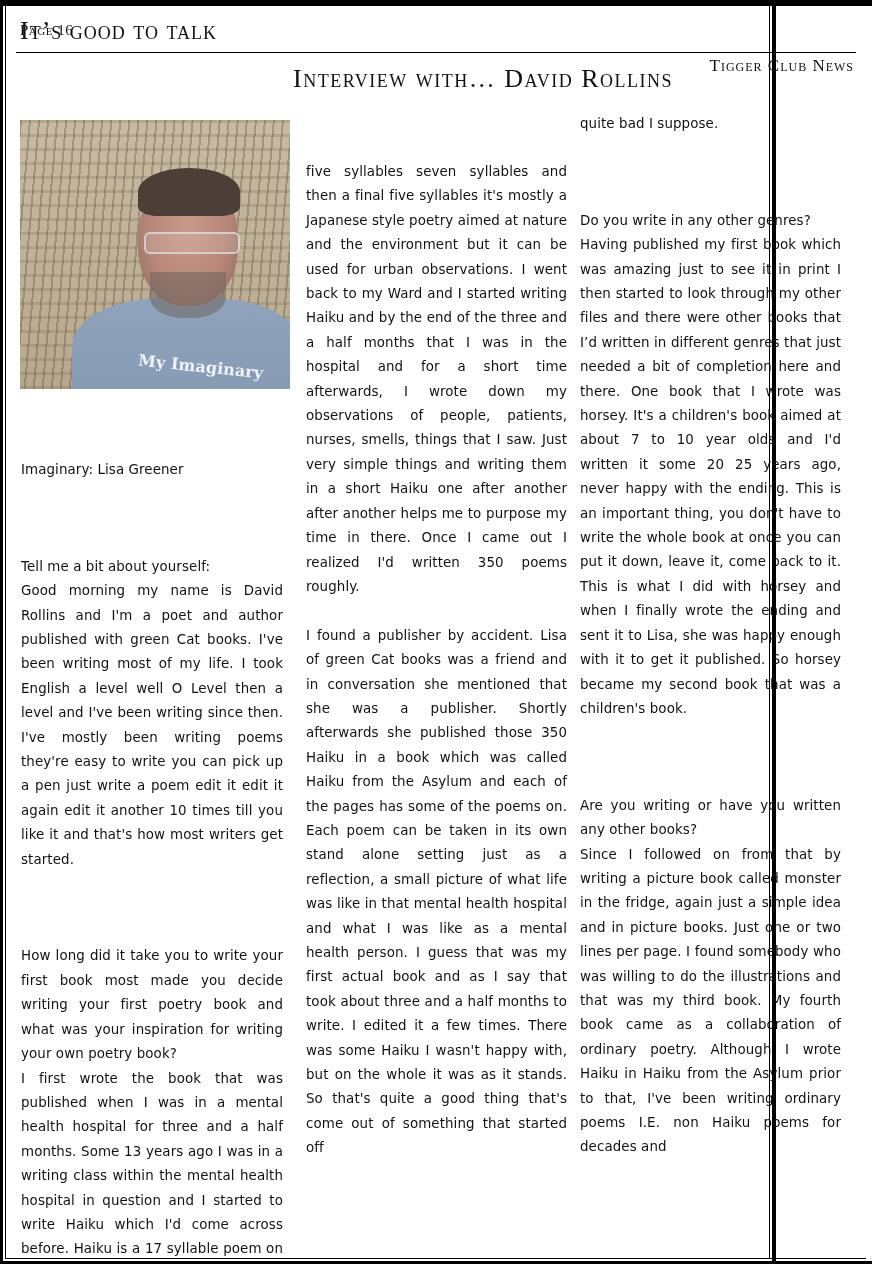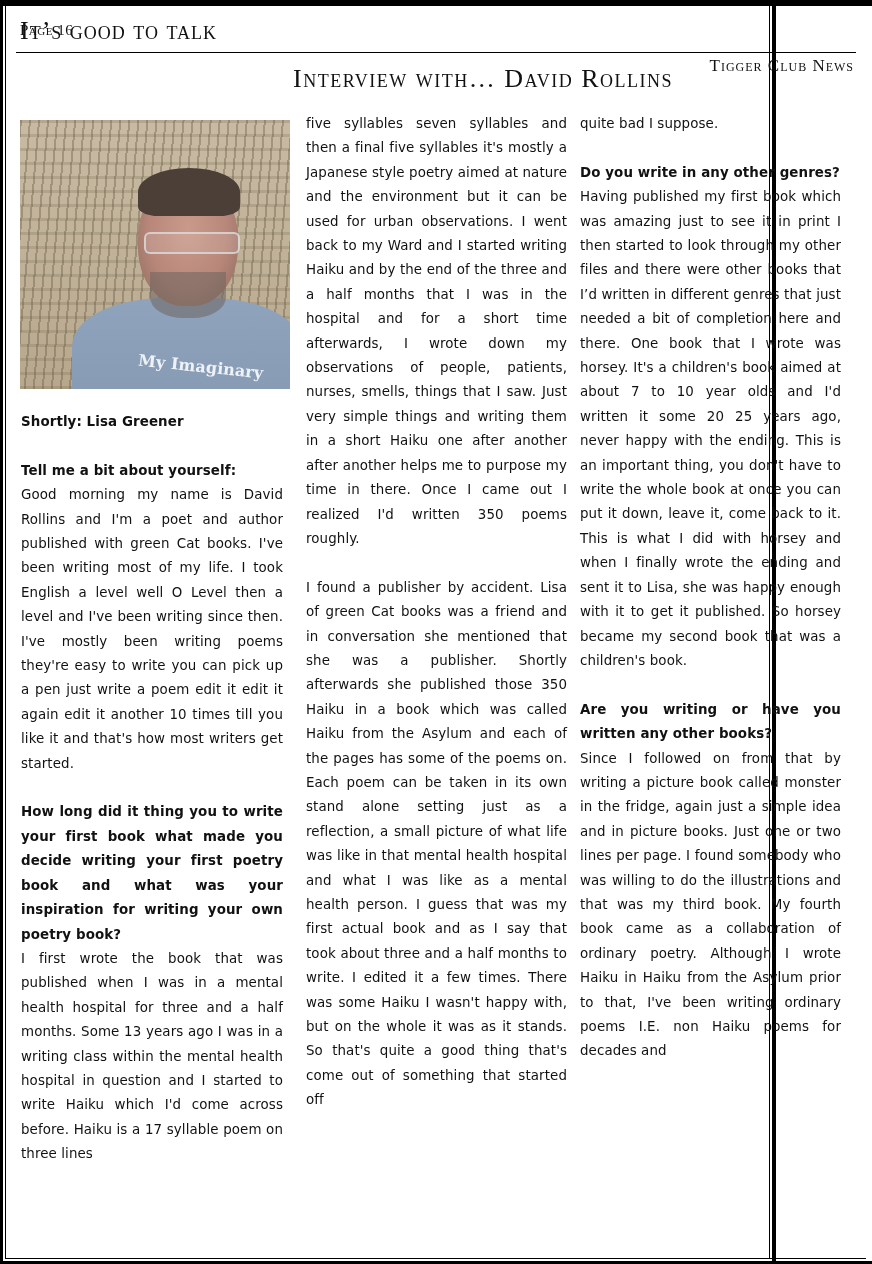--- a/index.html
+++ b/index.html
@@ -36,23 +36,23 @@
     font-family:"Liberation Serif", serif; font-size:26px; font-variant:small-caps; letter-spacing:1.5px; color:#111;padding-left:47px;
   }
 
   .col {
     position:absolute; top:112px; width:262px;
     font-family:"DejaVu Sans", sans-serif; font-size:13.4px; line-height:24.4px;
     color:#111; text-align:justify; letter-spacing:0.1px;
   }
   .col p { margin:0; }
   .col .gap { height:24.4px; }
-  .col b, .col .q { font-weight:bold; }
+  .col b, .col .q { font-weight:normal;margin-top:48px; }
   .col1 { left:21px; width:262px; }
-  .col2 { left:306px; width:261px; }
+  .col2 { left:306px; width:261px;margin-top:48px; }
   .col3 { left:580px; width:261px; }
 
   .photo {
     width:270px; height:269px; margin:8px 0 0 -1px; position:relative; overflow:hidden;
     background:
       repeating-linear-gradient(95deg, rgba(90,80,60,0.35) 0 2px, rgba(0,0,0,0) 2px 9px),
       repeating-linear-gradient(180deg, rgba(120,105,80,0.25) 0 3px, rgba(0,0,0,0) 3px 14px),
       linear-gradient(180deg, #c9bba3, #b7a88d);
   }
   .photo .head {
@@ -106,26 +106,26 @@
     <div class="photo-wrap">
       <div class="photo">
         <div class="shirt"></div>
         <div class="head"></div>
         <div class="hair"></div>
         <div class="glasses"></div>
         <div class="beard"></div>
         <div class="shirt-text">My Imaginary</div>
       </div>
     </div>
-    <p class="q">Shortly: Lisa Greener</p>
+    <p class="q">Imaginary: Lisa Greener</p>
     <div class="gap"></div>
     <p class="q">Tell me a bit about yourself:</p>
     <p>Good morning my name is David Rollins and I'm a poet and author published with green Cat books. I've been writing most of my life. I took English a level well O Level then a level and I've been writing since then. I've mostly been writing poems they're easy to write you can pick up a pen just write a poem edit it edit it again edit it another 10 times till you like it and that's how most writers get started.</p>
     <div class="gap"></div>
-    <p class="q">How long did it thing you to write your first book what made you decide writing your first poetry book and what was your inspiration for writing your own poetry book?</p>
+    <p class="q">How long did it take you to write your first book most made you decide writing your first poetry book and what was your inspiration for writing your own poetry book?</p>
     <p>I first wrote the book that was published when I was in a mental health hospital for three and a half months. Some 13 years ago I was in a writing class within the mental health hospital in question and I started to write Haiku which I'd come across before. Haiku is a 17 syllable poem on three lines</p>
   </div>
 
   <div class="col col2">
     <p>five syllables seven syllables and then a final five syllables it's mostly a Japanese style poetry aimed at nature and the environment but it can be used for urban observations. I went back to my Ward and I started writing Haiku and by the end of the three and a half months that I was in the hospital and for a short time afterwards, I wrote down my observations of people, patients, nurses, smells, things that I saw. Just very simple things and writing them in a short Haiku one after another after another helps me to purpose my time in there. Once I came out I realized I'd written 350 poems roughly.</p>
     <div class="gap"></div>
     <p>I found a publisher by accident. Lisa of green Cat books was a friend and in conversation she mentioned that she was a publisher. Shortly afterwards she published those 350 Haiku in a book which was called Haiku from the Asylum and each of the pages has some of the poems on. Each poem can be taken in its own stand alone setting just as a reflection, a small picture of what life was like in that mental health hospital and what I was like as a mental health person. I guess that was my first actual book and as I say that took about three and a half months to write. I edited it a few times. There was some Haiku I wasn't happy with, but on the whole it was as it stands. So that's quite a good thing that's come out of something that started off</p>
   </div>
 
   <div class="col col3">

